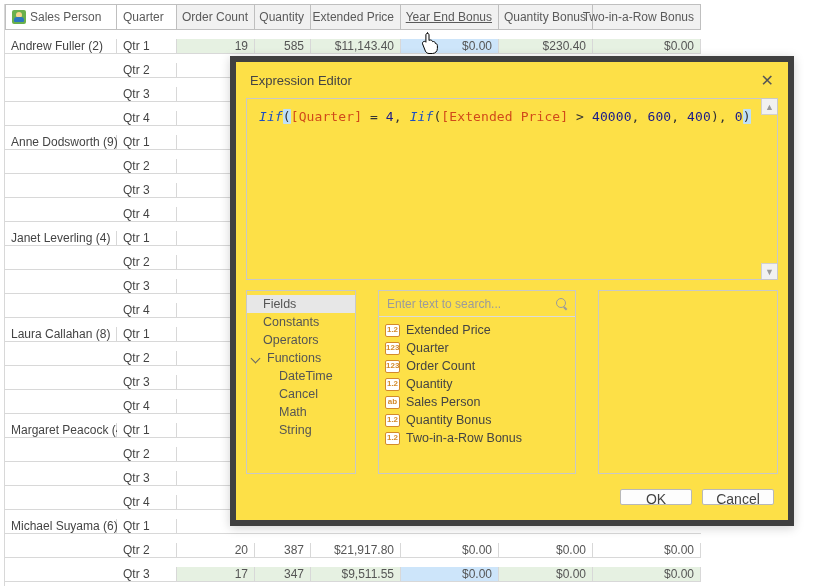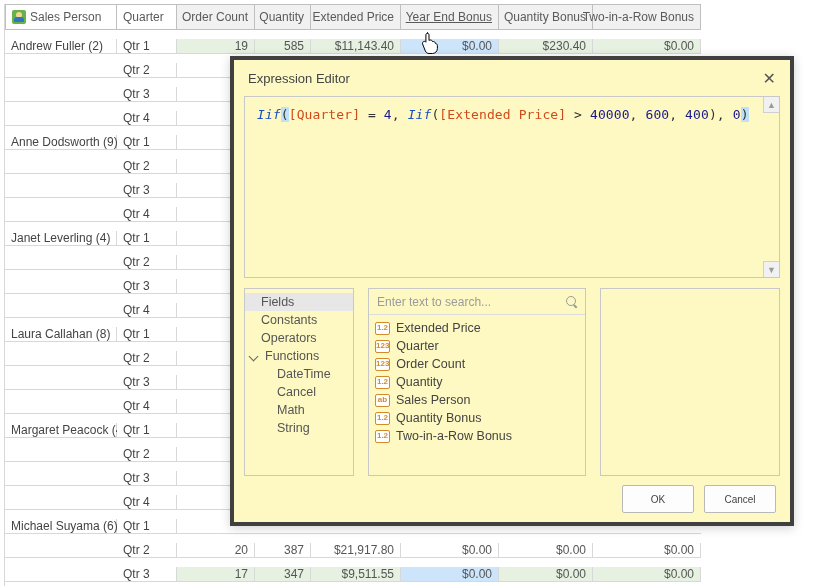--- a/index.html
+++ b/index.html
@@ -103,22 +103,22 @@
     pointer-events: none;
   }
   .cursor svg { display:block; }
   
   .modal {
     position: absolute;
     top: 56px;
     left: 230px;
     width: 564px;
     height: 470px;
-    background: #fef9c3;
-    border: 4px solid #404040;
+    background: #fde047;
+    border: 6px solid #404040;
     box-shadow: 0 2px 10px rgba(0,0,0,.18);
     display: flex;
     flex-direction: column;
     z-index: 20;
   }
   .modal-head {
     height: 36px;
     display: flex;
     align-items: center;
     padding: 0 10px 0 14px;
@@ -161,21 +161,21 @@
   .t-fn { color: #1a4ec4; font-style: italic; }
   .t-paren { color: #333; }
   .t-hl { background: #bfe0f7; border-radius:1px; }
   .t-field { color: #d14a1a; }
   .t-num { color: #1a1a8a; }
   .t-plain { color: #333; }
   
   .mid {
     display: flex;
     margin: 10px 10px 0 10px;
-    gap: 14px;
+    gap: 22px;
     flex: 1 1 auto;
     min-height: 0;
   }
   .tree {
     width: 110px;
     border: 1px solid #c8c8c8;
     padding: 4px 0;
     font-size: 12.5px;
     color: #555;
     overflow: hidden;
@@ -280,25 +280,25 @@
   .mfoot {
     height: 46px;
     display: flex;
     align-items: center;
     justify-content: flex-end;
     gap: 10px;
     padding: 0 14px;
   }
   .btn {
     min-width: 72px;
-    height: 28px;
+    height: 16px;
     border: 1px solid #b8b8b8;
     background: #fdfdfd;
     font: inherit;
-    font-size: 10px;
+    font-size: 14px;
     color: #444;
     cursor: pointer;
     border-radius: 2px;
   }
 </style>
 </head>
 <body>
 
 <div class="grid">
   <div class="hdr">

